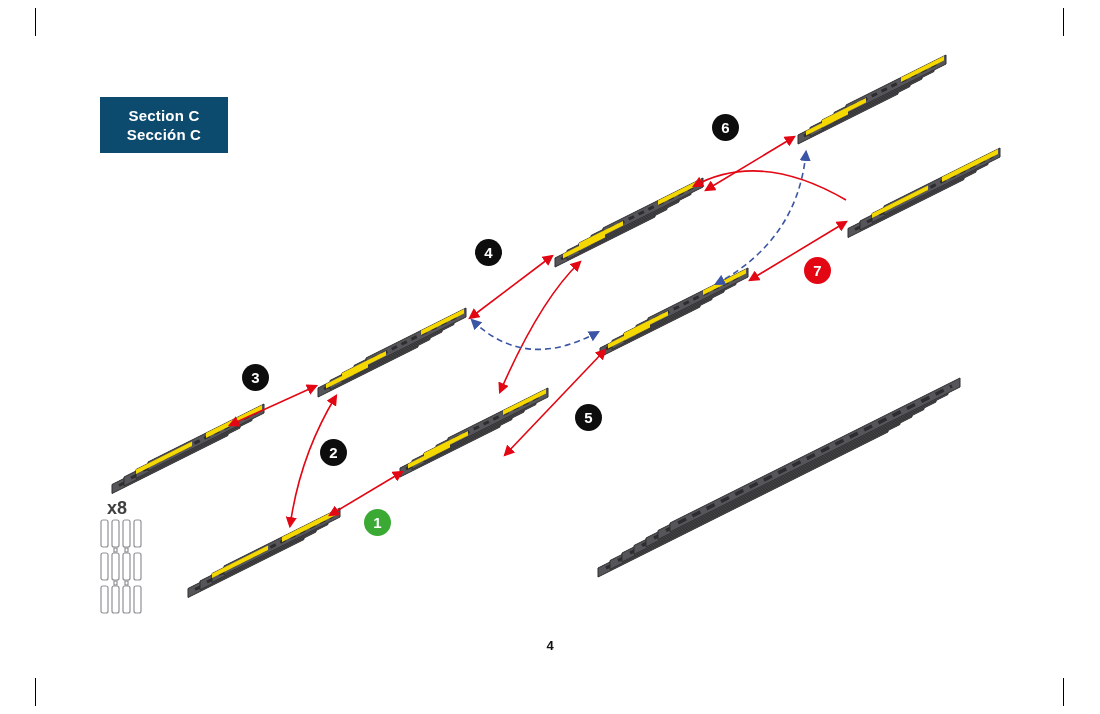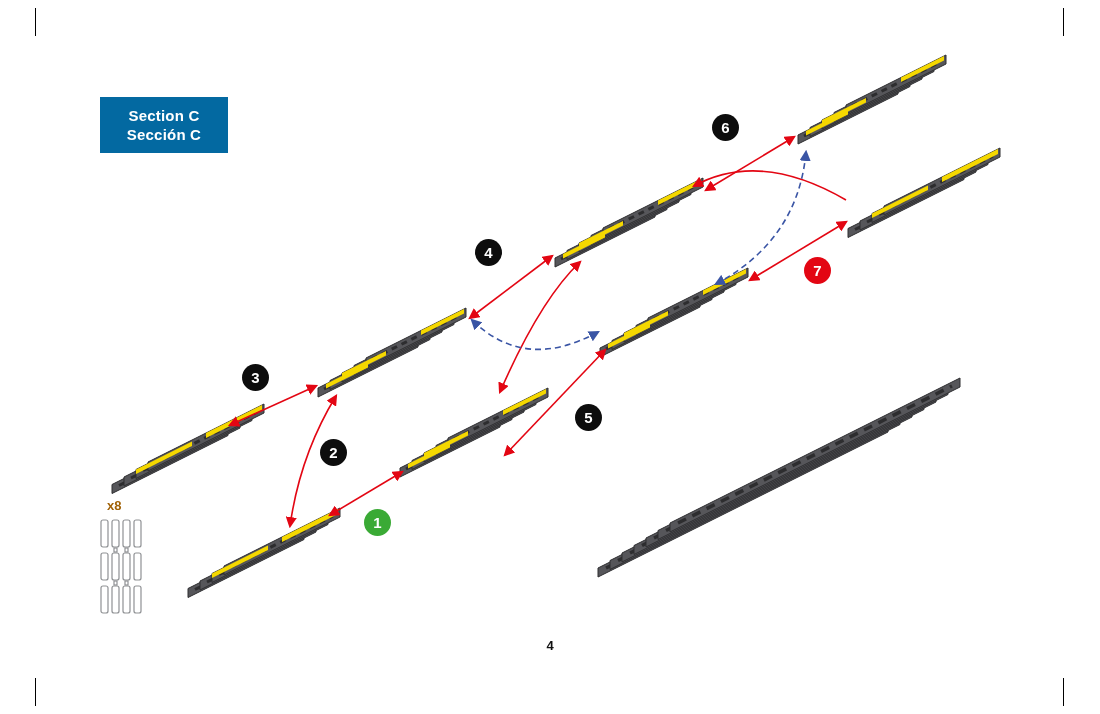--- a/index.html
+++ b/index.html
@@ -4,29 +4,29 @@
 <style>
   html,body{margin:0;padding:0;background:#fff;}
   .page{position:relative;width:1100px;height:714px;background:#ffffff;
         font-family:"Liberation Sans",sans-serif;overflow:hidden;}
   .crop{position:absolute;width:1px;height:28px;background:#000;}
   .crop.tl{left:35px;top:8px;}
   .crop.bl{left:35px;top:678px;}
   .crop.tr{left:1063px;top:8px;}
   .crop.br{left:1063px;top:678px;}
   .section-label{position:absolute;left:100px;top:97px;width:128px;height:56px;
-        background:#0369a1;color:#fff;font-weight:bold;font-size:15px;
+        background:#0c4a6e;color:#fff;font-weight:bold;font-size:15px;
         display:flex;flex-direction:column;align-items:center;justify-content:center;
         line-height:1.3;letter-spacing:.2px;}
   .step{position:absolute;width:27px;height:27px;border-radius:50%;color:#fff;
         font-weight:bold;font-size:15px;display:flex;align-items:center;justify-content:center;}
   .c-black{background:#0d0d0d;}
   .c-green{background:#3aaa35;}
   .c-red{background:#e30613;}
-  .parts-count{position:absolute;left:107px;top:498px;font-weight:bold;font-size:13px;color:#a16207;}
+  .parts-count{position:absolute;left:107px;top:498px;font-weight:bold;font-size:18px;color:#404040;}
   .page-number{position:absolute;left:0;right:0;top:638px;text-align:center;
         font-weight:bold;font-size:13px;color:#111;}
   svg.diagram{position:absolute;left:0;top:0;}
 </style>
 </head>
 <body>
 
 <div class="page">
 
   <div class="crop tl"></div>

